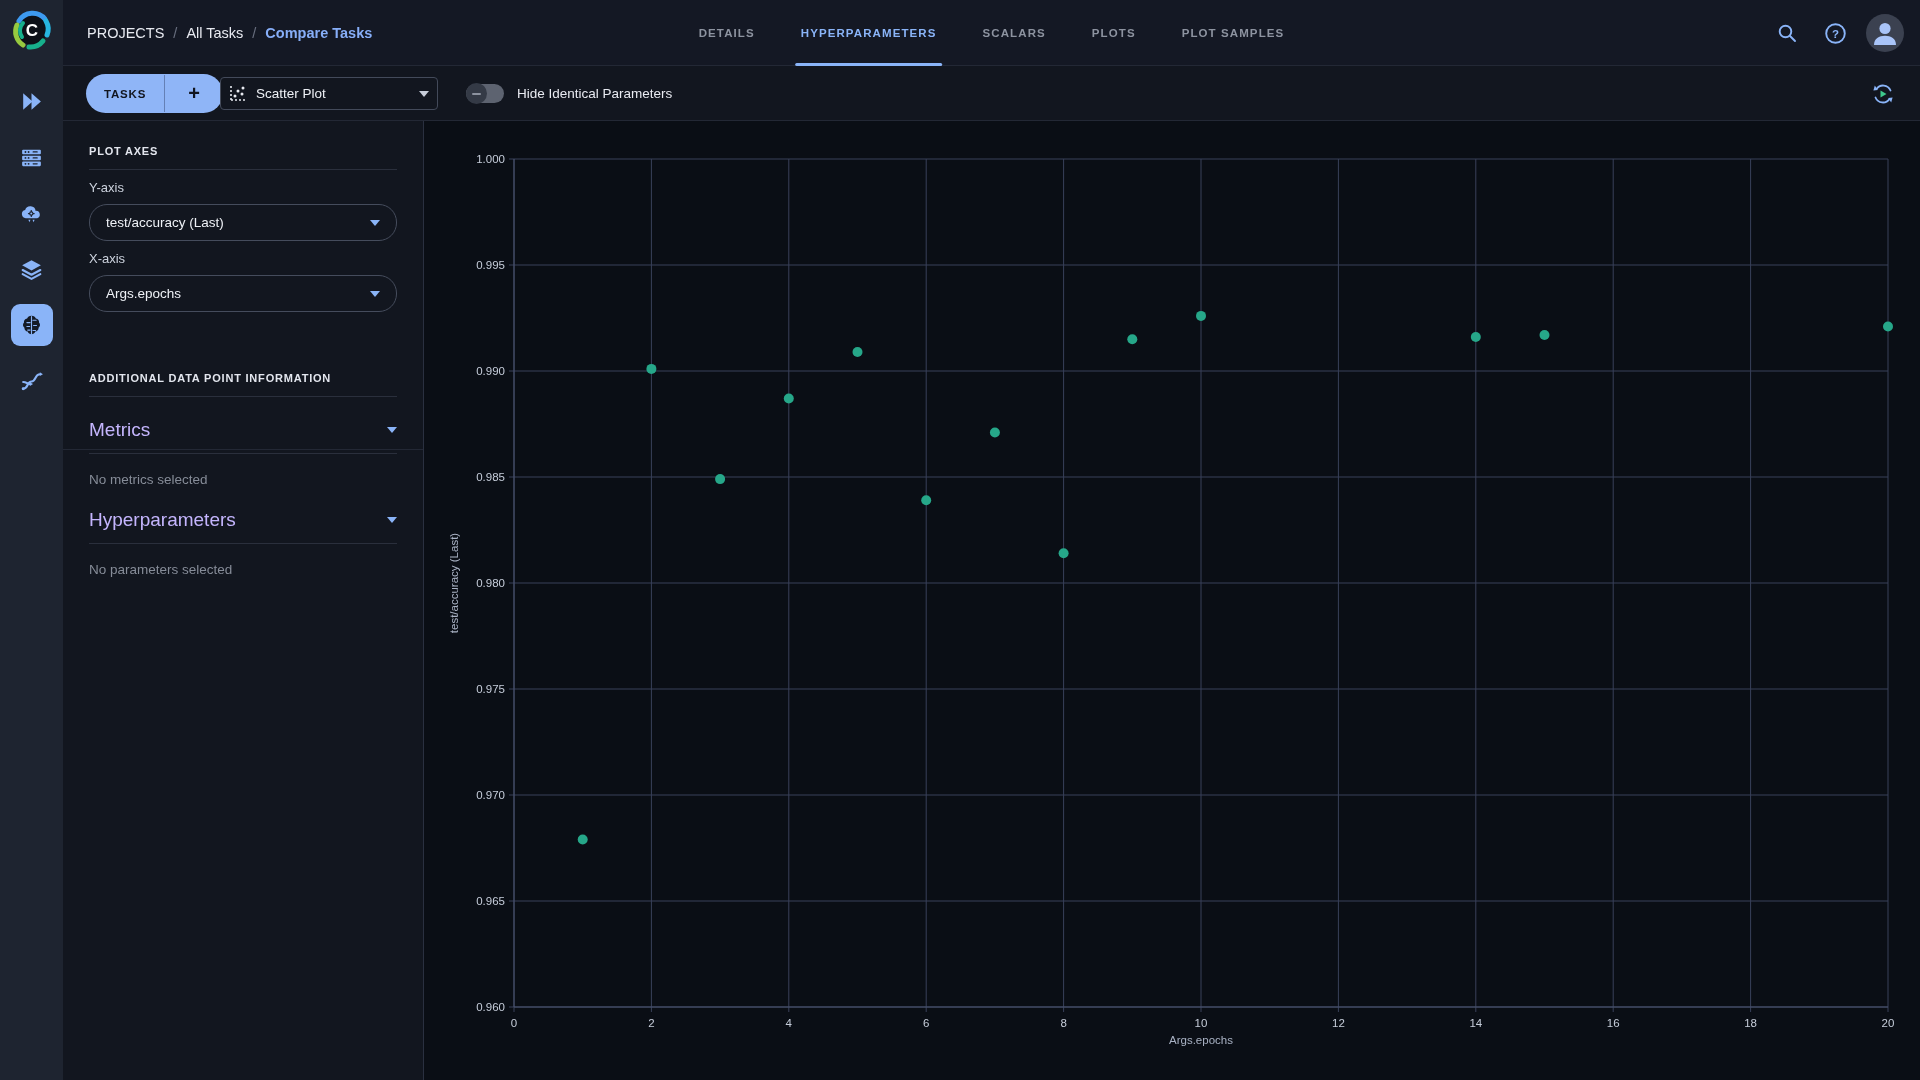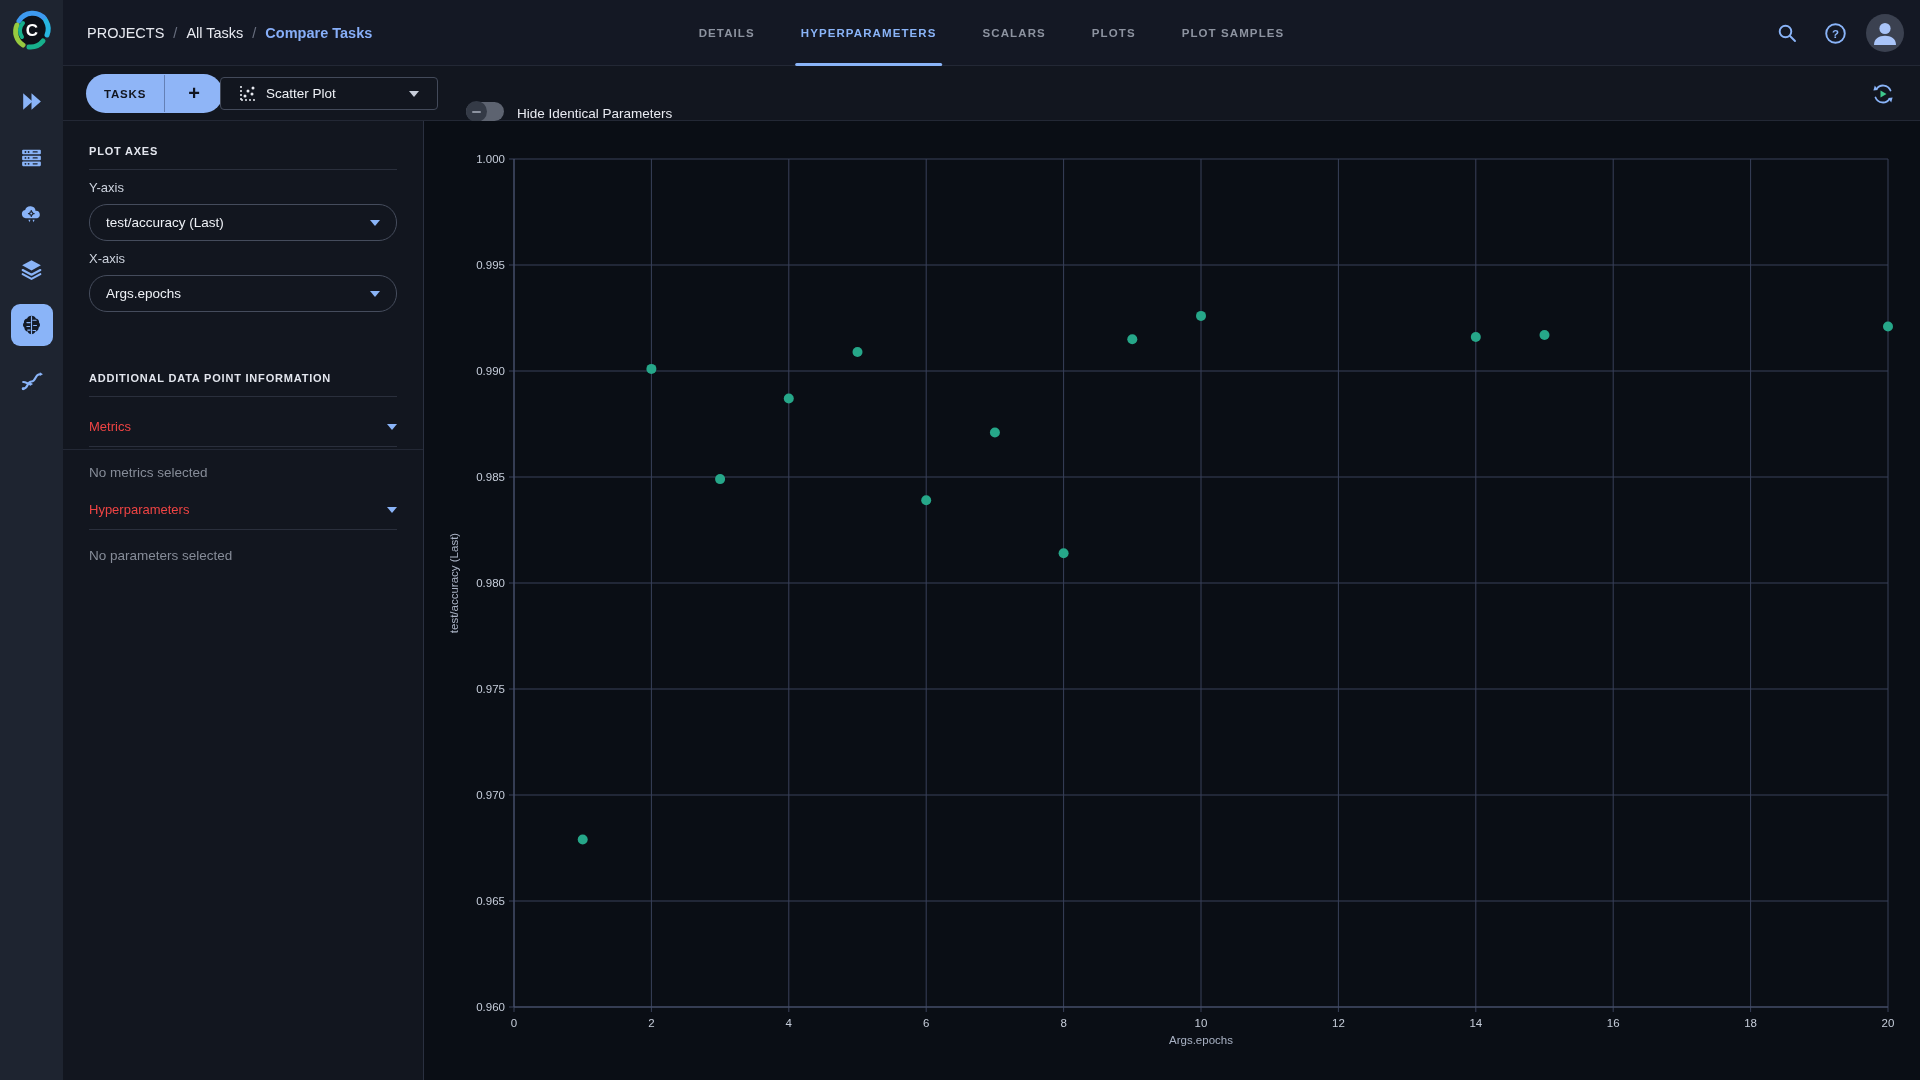--- a/index.html
+++ b/index.html
@@ -50,27 +50,27 @@
              display:flex; align-items:center; }
   .tasks-pill { position:absolute; left:23px; top:8px; height:39px; width:137px;
                 background:#8fb5f7; border-radius:20px; display:flex; align-items:center;
                 overflow:hidden; cursor:pointer; }
   .tasks-pill .seg1 { flex:1.35; text-align:center; font-size:11.5px; font-weight:700;
                       letter-spacing:.8px; color:#11151f; }
   .tasks-pill .seg2 { flex:1; text-align:center; font-size:20px; font-weight:700; color:#11151f;
                       border-left:1px solid rgba(20,30,60,.35); line-height:37px; }
   .plot-type-select { position:absolute; left:157px; top:11px; height:33px; width:218px;
                       border:1px solid #434a5a; border-radius:4px; display:flex; align-items:center;
-                      padding:0 18px; gap:10px; cursor:pointer; background:#12161f; }
+                      padding:0 8px; gap:10px; cursor:pointer; background:#12161f; }
   .plot-type-select .lbl { font-size:13.5px; color:#eef1f6; flex:1; }
   .caret { width:0; height:0; border-left:5px solid transparent; border-right:5px solid transparent;
            border-top:6px solid #c7cdd9; }
   .caret.blue { border-top-color:#8ab4f8; }
   .toggle-group { position:absolute; left:403px; top:0; height:55px; display:flex;
-                  align-items:flex-end; gap:13px; }
+                  align-items:center; gap:13px; }
   .switch { width:38px; height:19px; border-radius:10px; background:#5d6370; position:relative;
             cursor:pointer; }
   .switch .knob { position:absolute; left:0; top:-1px; width:21px; height:21px; border-radius:50%;
                   background:#343a46; display:flex; align-items:center; justify-content:center; }
   .switch .knob .bar { width:9px; height:2px; background:#8d93a0; border-radius:1px; }
   .toggle-label { font-size:13.5px; color:#e8eaf1; }
   .refresh-btn { position:absolute; right:20px; top:11px; width:34px; height:34px;
                  display:flex; align-items:center; justify-content:center; cursor:pointer; }
 
   
@@ -78,21 +78,21 @@
                 background:#12161f; border-right:1px solid #2a3040; padding:0 26px; }
   .section-title { margin-top:24px; font-size:11px; font-weight:700; letter-spacing:.8px;
                    color:#e3e6ee; }
   .rule { height:1px; background:#2a2f3c; margin-top:12px; }
   .field-label { margin-top:10px; font-size:13px; color:#ccd2dd; }
   .select { margin-top:9px; height:37px; border:1px solid #454c5c; border-radius:18px;
             display:flex; align-items:center; padding:0 16px; cursor:pointer; }
   .select .val { flex:1; font-size:13.5px; color:#eef1f6; }
   .panel-divider { position:absolute; left:0; top:328px; width:100%; height:1px; background:#232835; }
   .collapse-row { margin-top:22px; display:flex; align-items:center; cursor:pointer; }
-  .collapse-row .cl { flex:1; font-size:13px; color:#ef4444; }
+  .collapse-row .cl { flex:1; font-size:19px; color:#c4b5fd; }
   .empty-note { margin-top:18px; text-align:left; font-size:13.5px; color:#868c98; }
 
   
   .plot-region { position:absolute; left:424px; top:121px; width:1496px; height:959px;
                  background:#0a0e15; }
   .plot-region svg { position:absolute; left:0; top:0; }
 </style>
 </head>
 <body>
 

